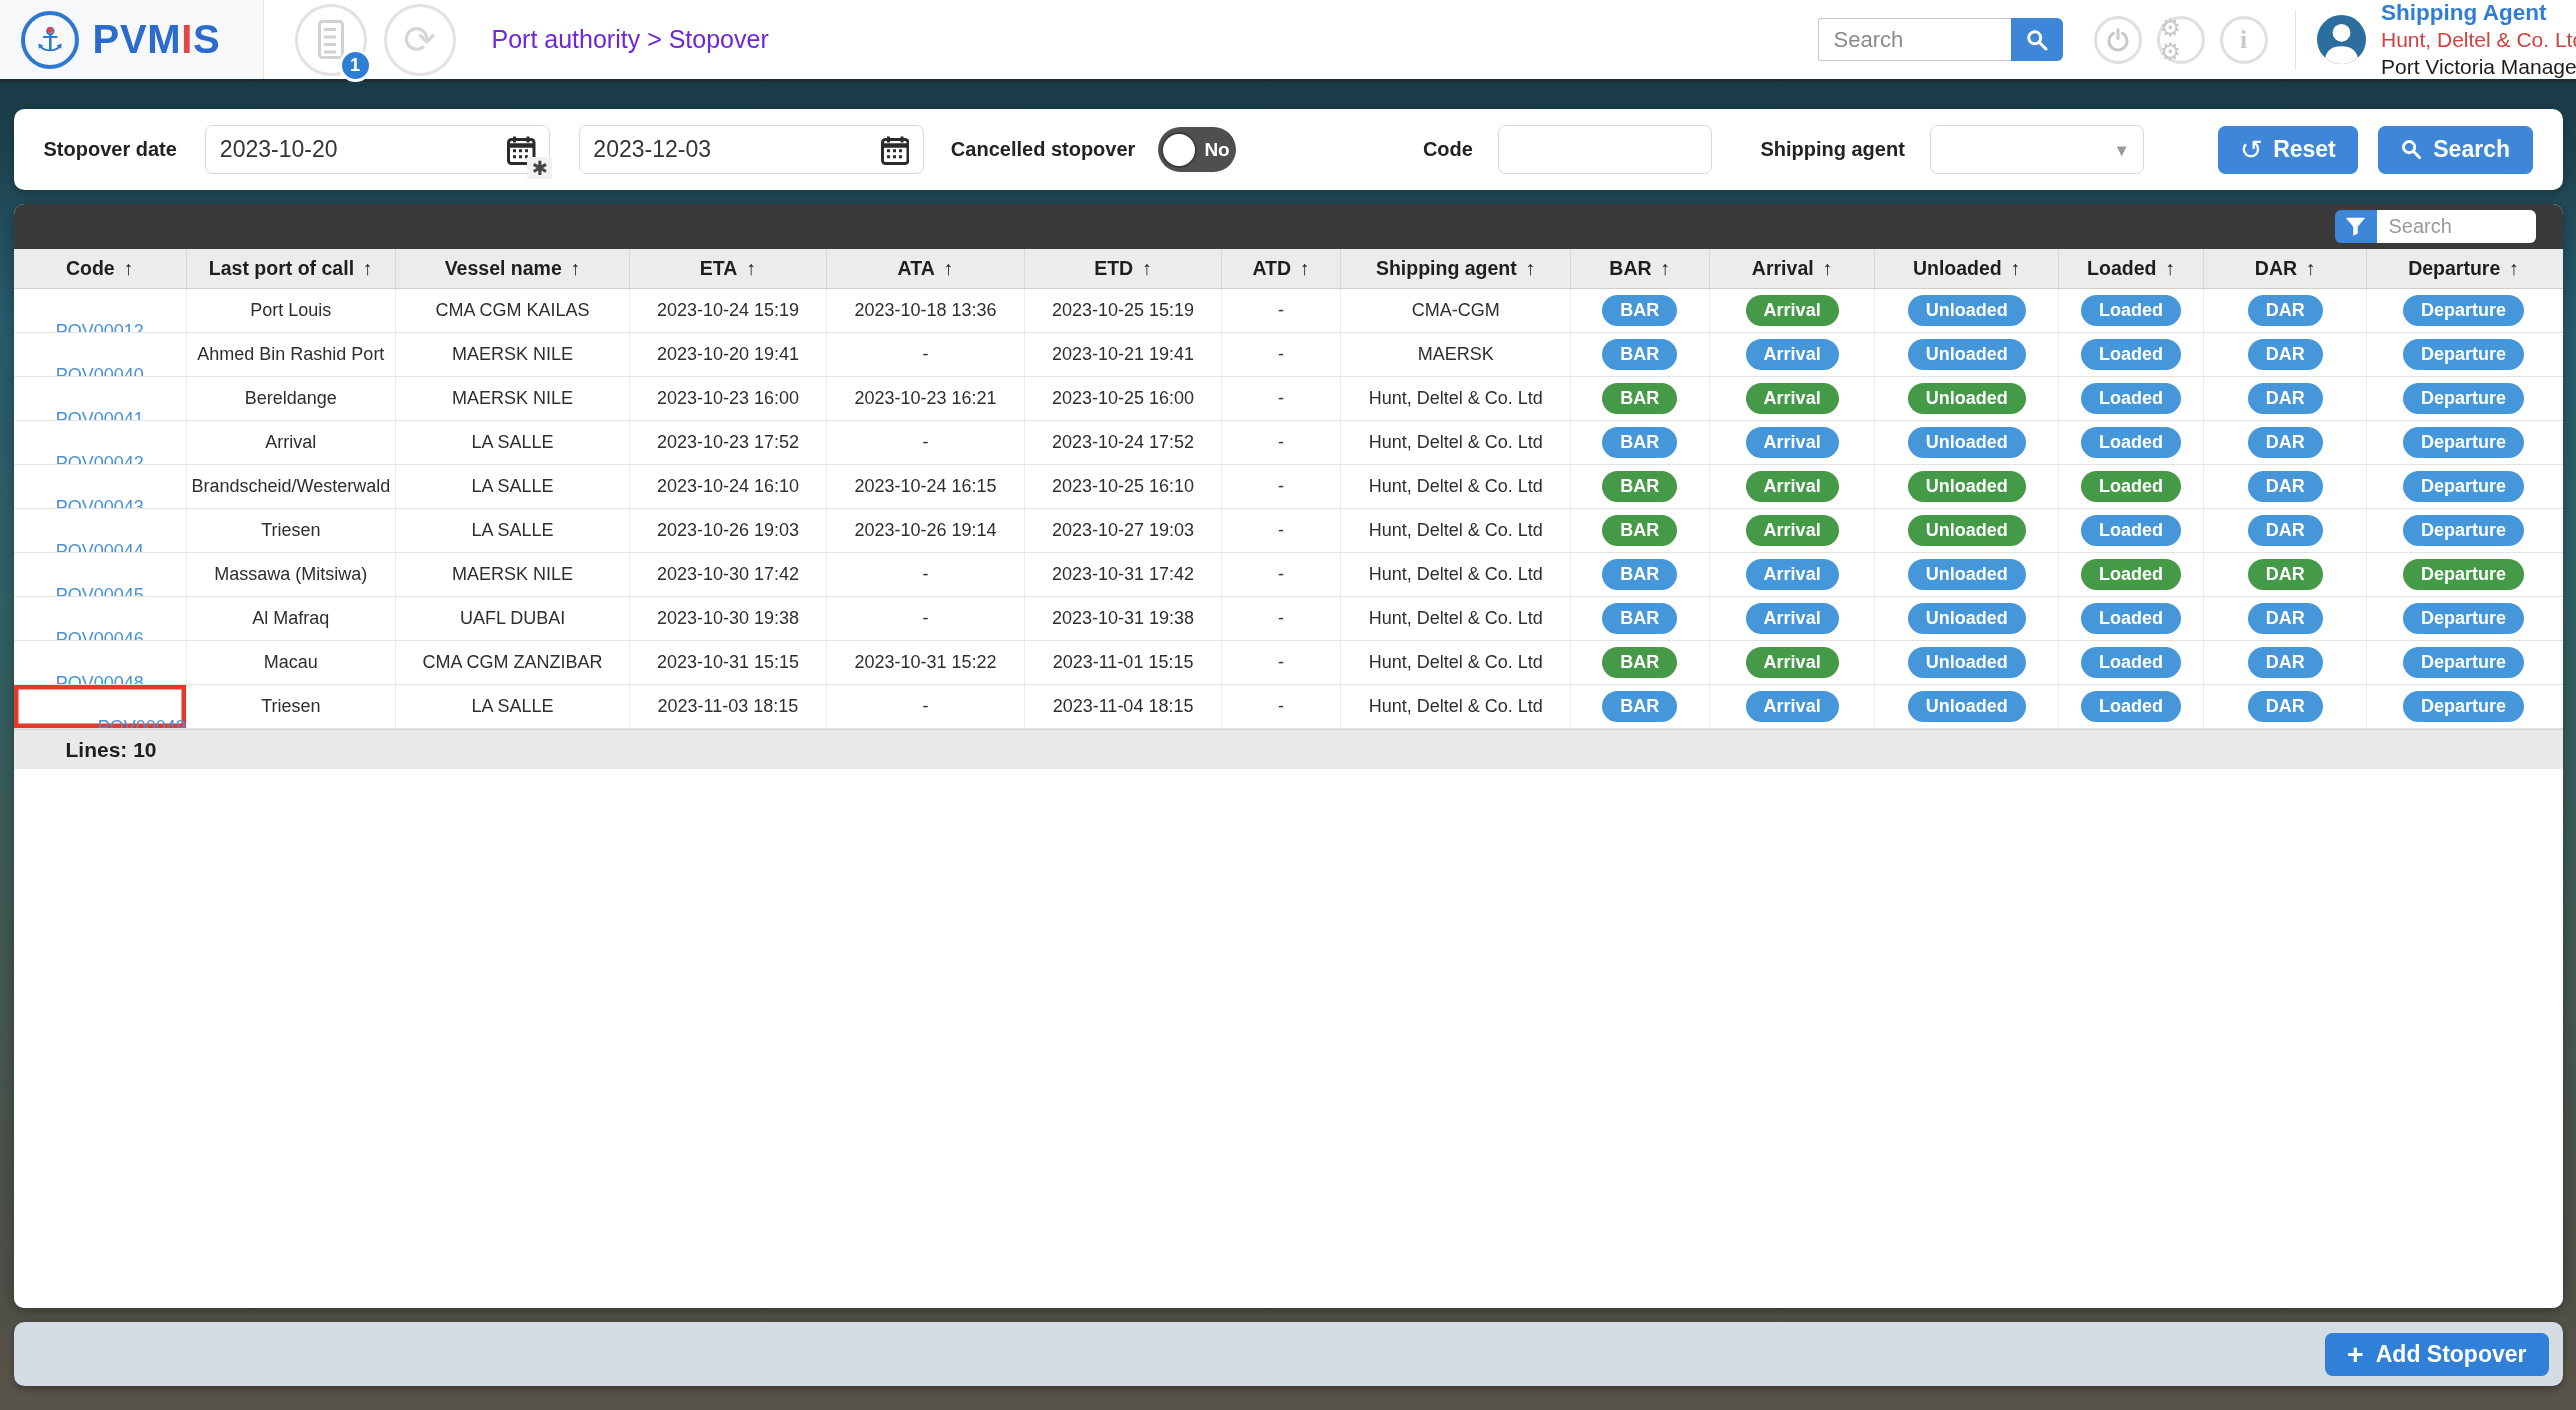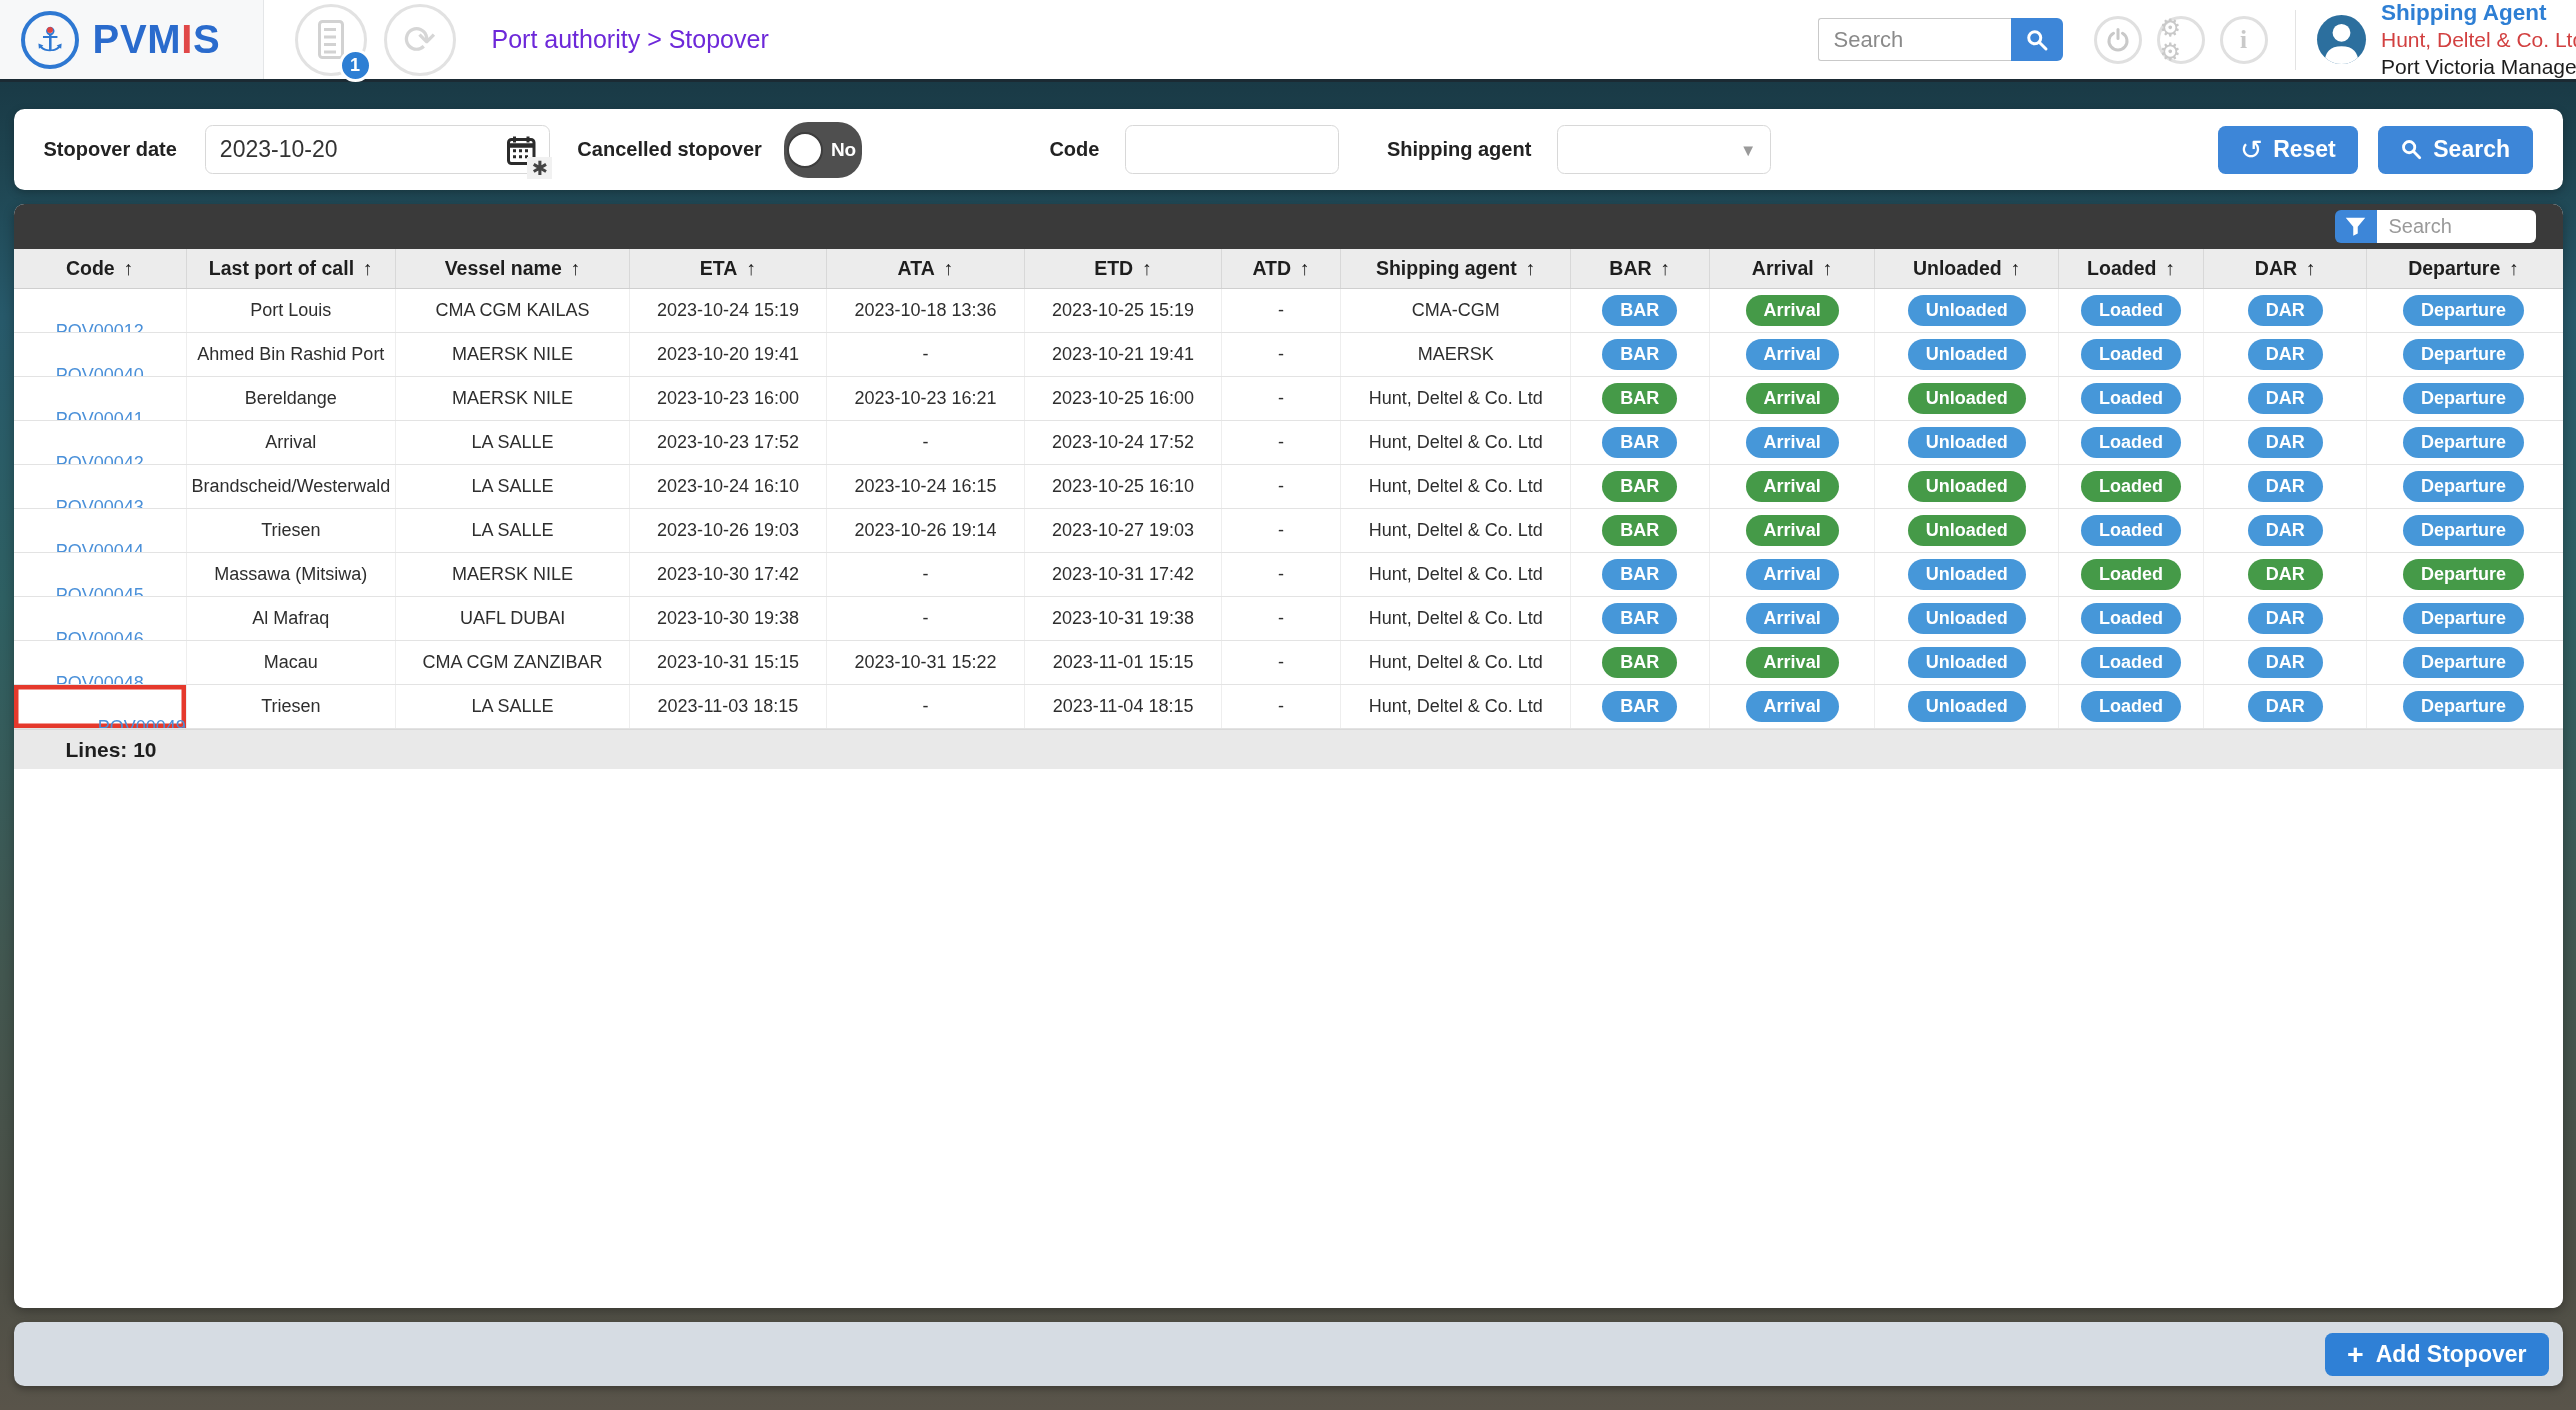--- a/index.html
+++ b/index.html
@@ -36,21 +36,21 @@
   .user-role { color:#2e7fd4; font-size:22.5px; font-weight:bold; line-height:27px; white-space:nowrap; }
   .user-company { color:#d24040; font-size:21px; line-height:27px; white-space:nowrap; }
   .user-org { color:#1d1d1d; font-size:21px; line-height:27px; white-space:nowrap; }
 
   
   .filter-card { position:absolute; left:13.5px; top:109px; width:2549px; height:81px; background:#fff; border-radius:10.5px; box-shadow:0 3px 9px rgba(0,0,0,.25); display:flex; align-items:center; padding:0 30px; }
   .f-label { font-size:20px; font-weight:bold; color:#222; white-space:nowrap; }
   .date-input { position:relative; width:345px; height:49px; border:1.5px solid #d8d8d8; border-radius:7.5px; display:flex; align-items:center; padding:0 13.5px; margin-left:28.5px; }
   .date-input .dval { font-size:23px; color:#333; flex:1; }
   .req-star { position:absolute; right:-3px; bottom:-6px; background:#f1f1f1; color:#444; font-size:19.5px; padding:0 4.5px; line-height:22.5px; }
-  .toggle { margin-left:22.5px; width:78px; height:56px; background:#4f4f4f; border-radius:24px; display:flex; align-items:center; cursor:pointer; position:relative; }
+  .toggle { margin-left:22.5px; width:78px; height:45px; background:#4f4f4f; border-radius:24px; display:flex; align-items:center; cursor:pointer; position:relative; }
   .toggle-knob { width:36px; height:36px; background:#fff; border:2.2px solid #3d3d3d; border-radius:50%; margin-left:3px; }
   .toggle-text { color:#fff; font-size:19px; font-weight:bold; margin-left:7.5px; }
   .text-input { width:214px; height:49px; border:1.5px solid #d8d8d8; border-radius:7.5px; font-size:22.5px; padding:0 12px; margin-left:25.5px; outline:none; color:#333; }
   .select-box { width:214px; height:49px; border:1.5px solid #d8d8d8; border-radius:7.5px; margin-left:25.5px; position:relative; cursor:pointer; }
   .select-arrow { position:absolute; right:13.5px; top:50%; transform:translateY(-50%); font-size:16.5px; color:#9a9a9a; }
   .f-btns { margin-left:auto; display:flex; gap:19.5px; }
   .blue-btn { background:#3d86d8; color:#fff; border:none; border-radius:7.5px; height:48px; padding:0 22.5px; font-size:23px; font-weight:bold; display:flex; align-items:center; gap:10.5px; cursor:pointer; font-family:inherit; }
   .undo-glyph { font-size:27px; font-weight:normal; font-family:"DejaVu Sans",sans-serif; }
 
   
@@ -158,20 +158,37 @@
             <rect x="8" y="19" width="4" height="4"></rect>
             <rect x="16" y="19" width="4" height="4"></rect>
             <rect x="24" y="19" width="4" height="4"></rect>
             <rect x="8" y="27" width="4" height="4"></rect>
             <rect x="16" y="27" width="4" height="4"></rect>
             <rect x="24" y="27" width="4" height="4"></rect>
           </g>
         </svg>
       <span class="req-star">✱</span>
     </div>
+    <div class="date-input">
+      <span class="dval">2023-12-03</span>
+      <svg width="28.5" height="30" viewBox="0 0 38 40">
+          <rect x="2" y="6" width="34" height="32" rx="4" fill="none" stroke="#2b2b2b" stroke-width="4"></rect>
+          <line x1="2" y1="14" x2="36" y2="14" stroke="#2b2b2b" stroke-width="6"></line>
+          <line x1="10" y1="2" x2="10" y2="10" stroke="#2b2b2b" stroke-width="4"></line>
+          <line x1="28" y1="2" x2="28" y2="10" stroke="#2b2b2b" stroke-width="4"></line>
+          <g fill="#2b2b2b">
+            <rect x="8" y="19" width="4" height="4"></rect>
+            <rect x="16" y="19" width="4" height="4"></rect>
+            <rect x="24" y="19" width="4" height="4"></rect>
+            <rect x="8" y="27" width="4" height="4"></rect>
+            <rect x="16" y="27" width="4" height="4"></rect>
+            <rect x="24" y="27" width="4" height="4"></rect>
+          </g>
+        </svg>
+    </div>
     <span class="f-label" style="margin-left:27px;">Cancelled stopover</span>
     <div class="toggle">
       <div class="toggle-knob"></div>
       <span class="toggle-text">No</span>
     </div>
     <span class="f-label" style="margin-left:187px;">Code</span>
     <input class="text-input" type="text" value="" style="">
     <span class="f-label" style="margin-left:48px;">Shipping agent</span>
     <div class="select-box">
       <span></span>

